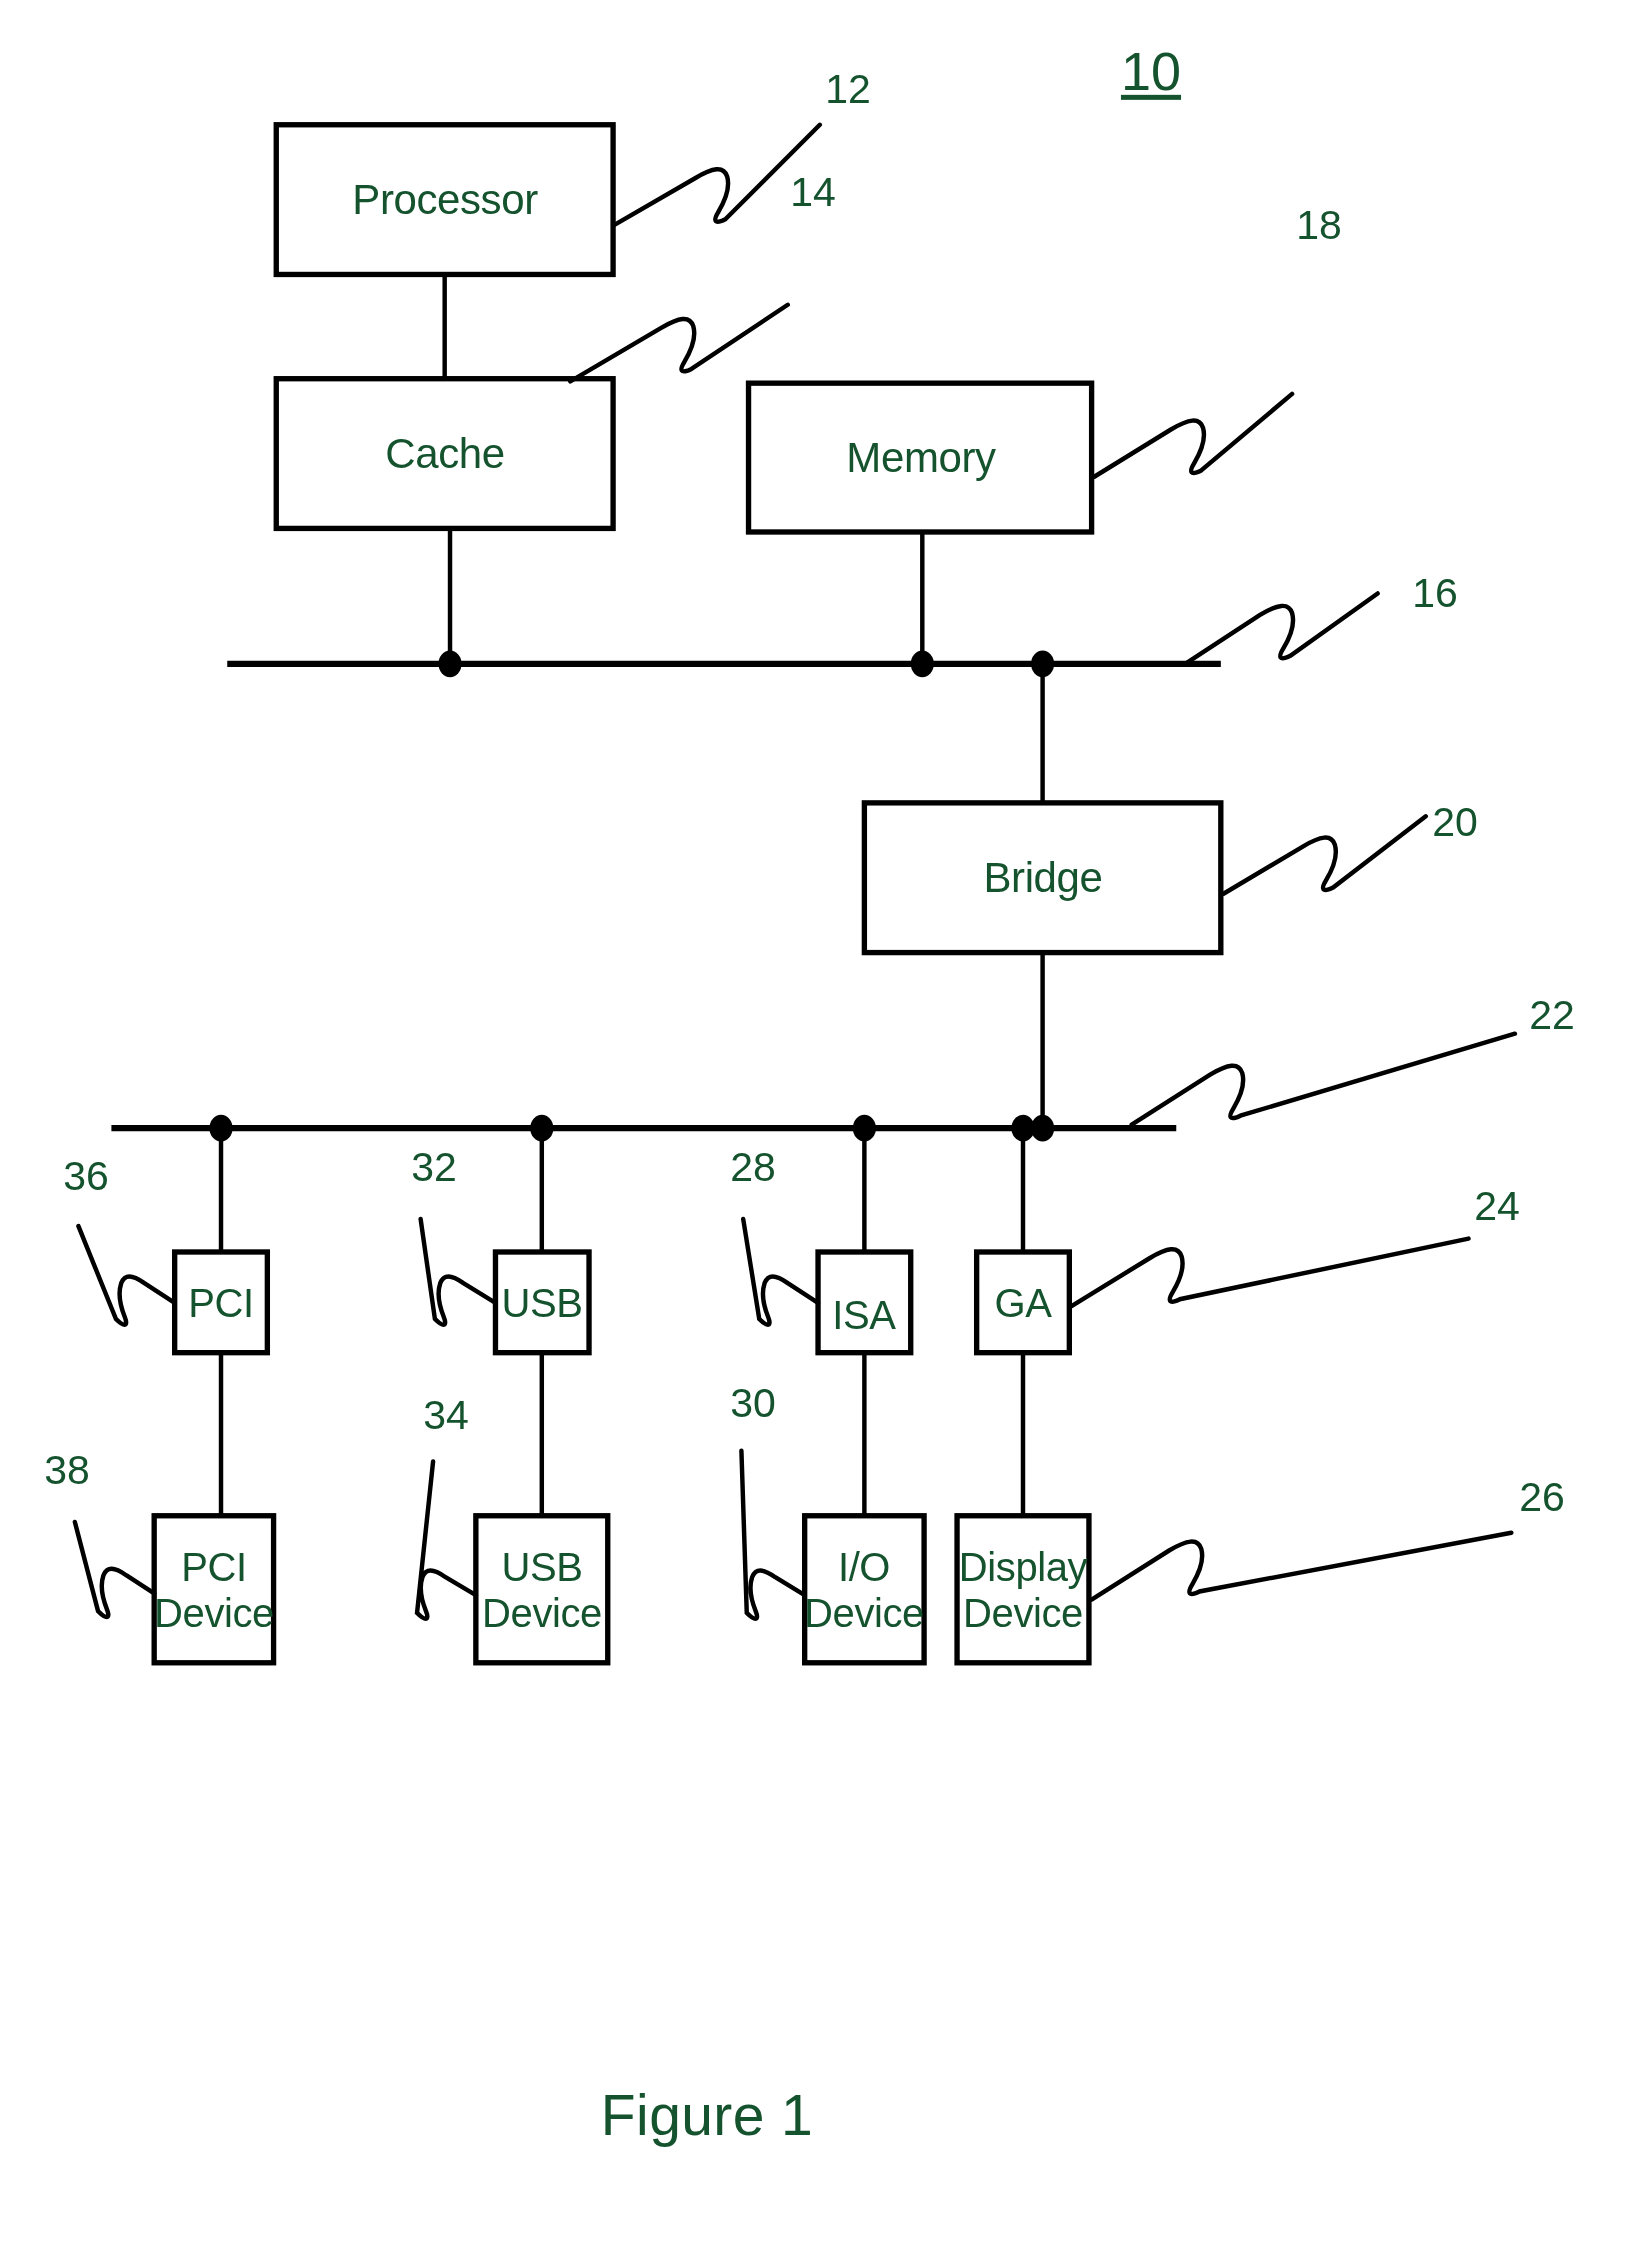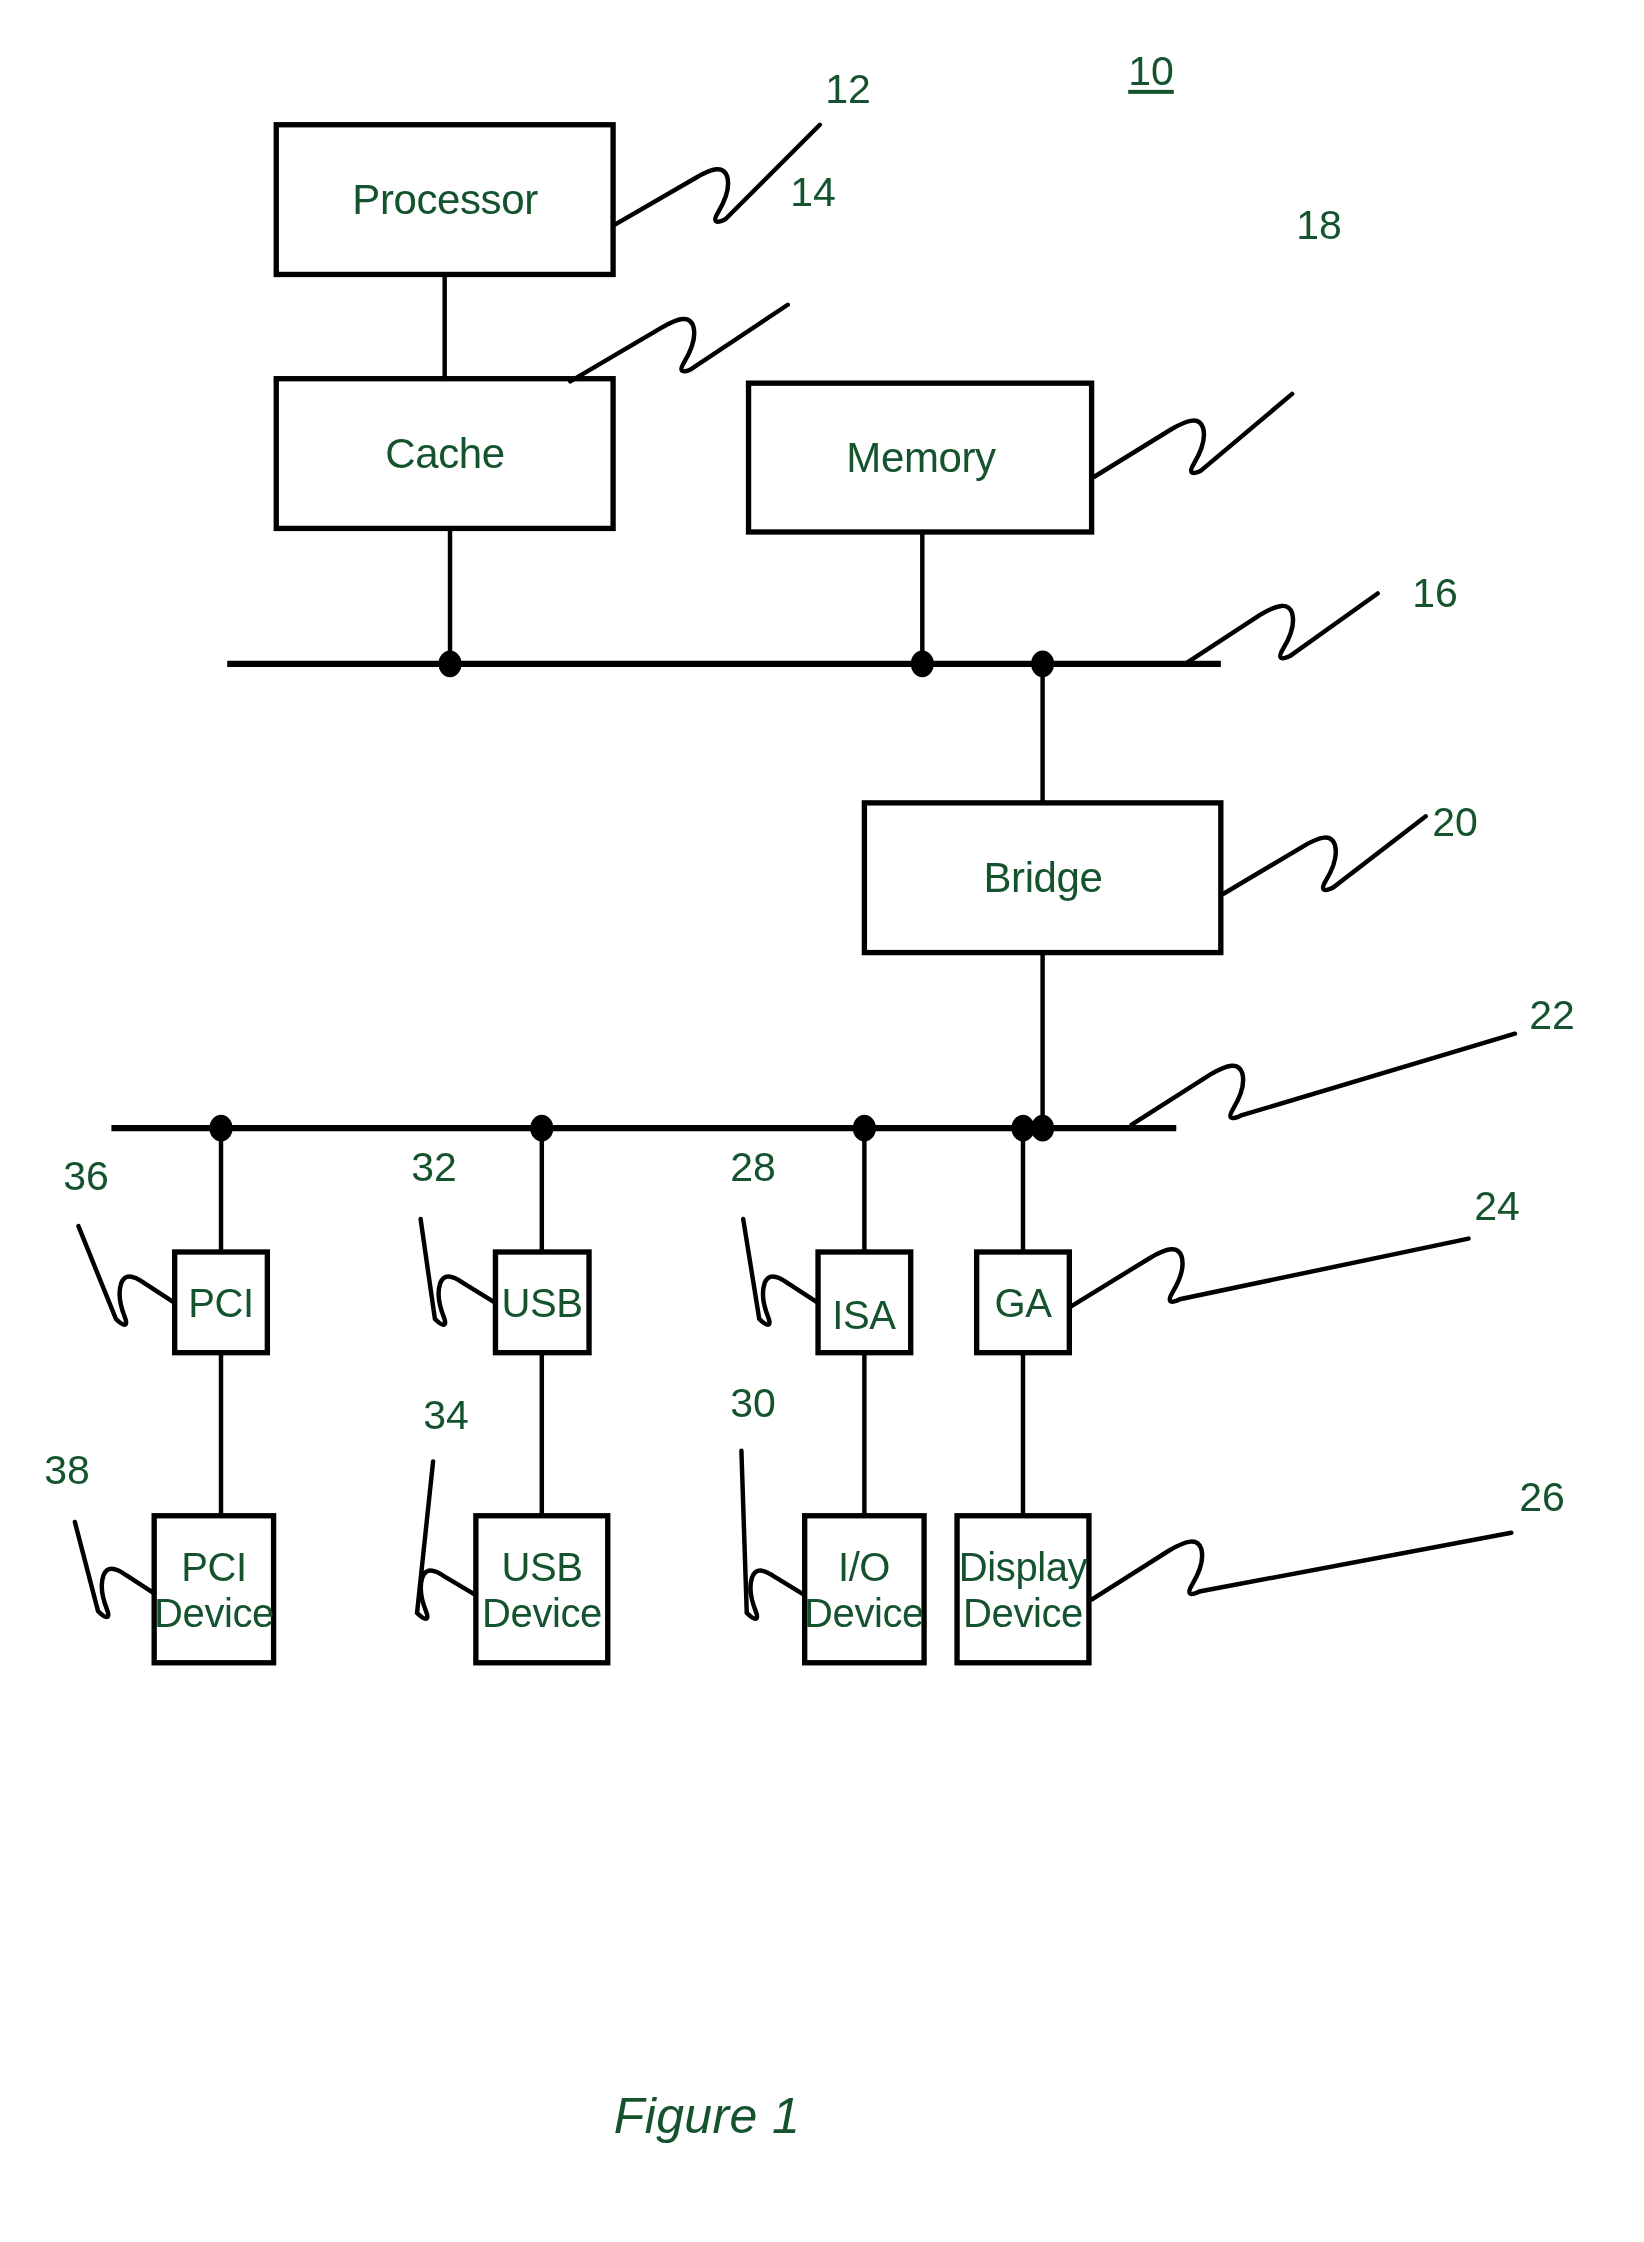--- a/index.html
+++ b/index.html
@@ -45,29 +45,28 @@
   .box-label.two-line {
     font-size: 40px;
     line-height: 1.16;
   }
   .ref-num {
     font-size: 41px;
     font-weight: 400;
     letter-spacing: 0px;
   }
   .sys-num {
-    font-size: 41px;
+    font-size: 54px;
     text-decoration: underline;
     text-underline-offset: 4.5px;
   }
   .fig-caption {
-    font-size: 50px;
+    font-size: 57px;
     font-weight: 400;
     letter-spacing: 0.4px;
-    font-style: italic;
   }
   .ctr {
     transform: translate(-50%, -50%);
   }
 </style>
 </head>
 <body>
 
 <div id="page">
 

